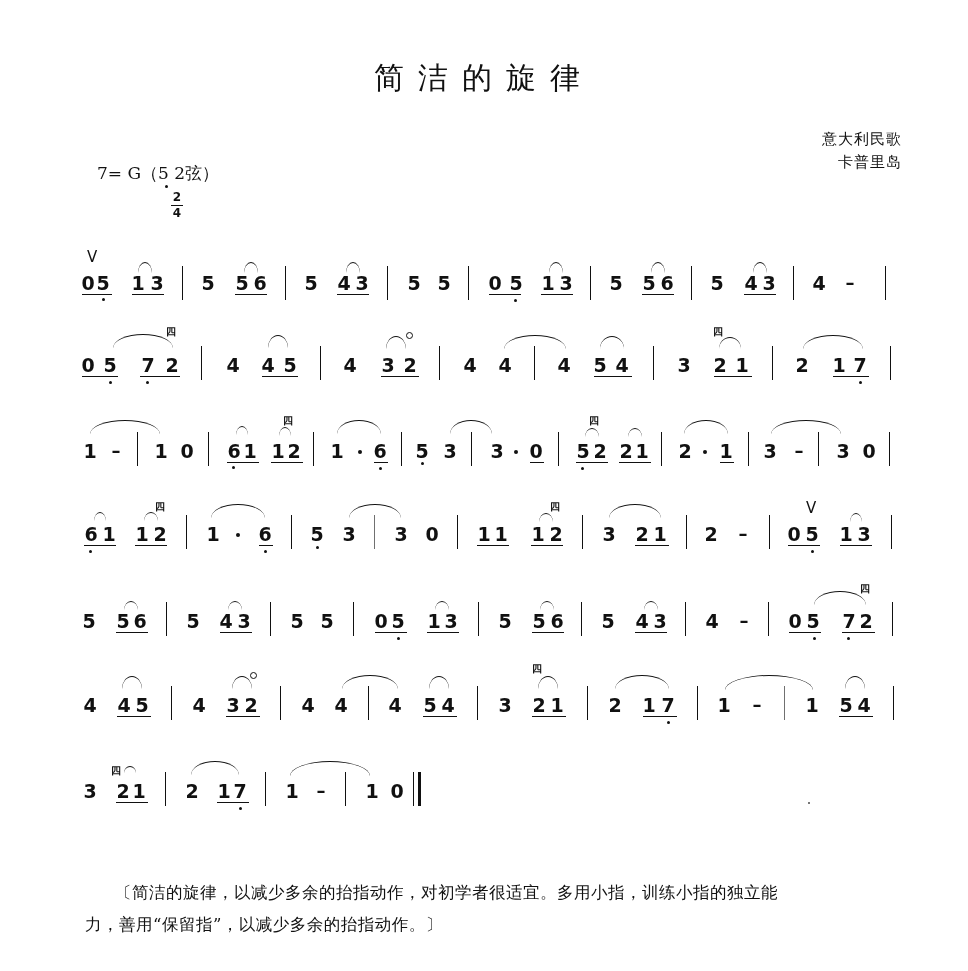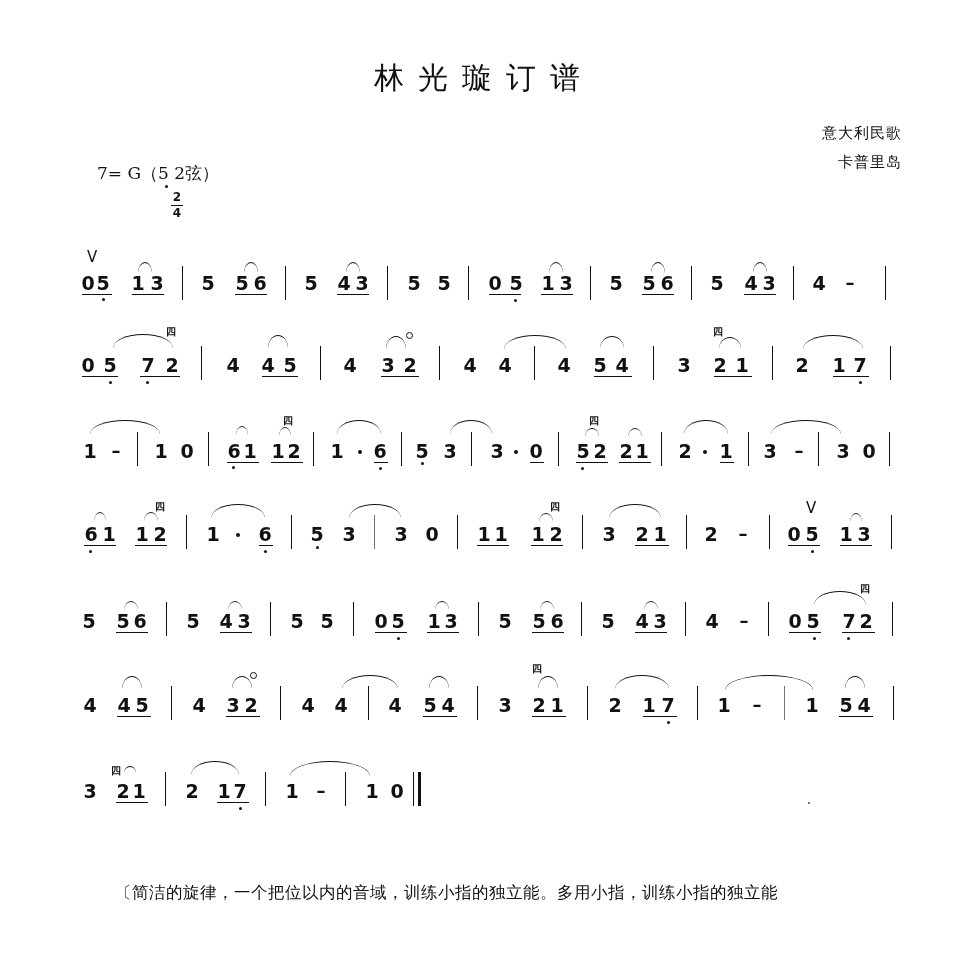--- a/index.html
+++ b/index.html
@@ -22,22 +22,22 @@
   .breath { position: absolute; font-family: "DejaVu Sans", sans-serif; font-size: 15px; line-height: 15px; }
   .finger { position: absolute; font-family: "DejaVu Serif", serif; font-size: 10px; line-height: 10px; font-weight: bold; }
   .harm { position: absolute; width: 5px; height: 5px; border: 1px solid #111; border-radius: 50%; }
   .note-text { position: absolute; left: 85px; top: 877px; width: 830px; font-family: "DejaVu Serif", serif; font-size: 16.5px; line-height: 32px; letter-spacing: 0.5px; }
   .note-text p { margin: 0; }
   .speck { position:absolute; width:2px; height:2px; background:#777; }
 </style>
 </head>
 <body>
 
-<div class="title">林光璇订谱</div>
-<div class="credit" style="top:124px;">意大利民歌</div>
+<div class="title">简洁的旋律</div>
+<div class="credit" style="top:130px;">意大利民歌</div>
 <div class="credit" style="top:153px;">卡普里岛</div>
 
 <div class="key">7= G（5  2弦）</div>
 <div class="key-dot"></div>
 <div class="meter">
   <span>2</span>
   <span class="line"></span>
   <span>4</span>
 </div>
 
@@ -386,14 +386,15 @@
   <span class="dash" style="left:314px;top:781px;">–</span>
   <div class="bar" style="left:345px;top:772px;"></div>
   <span class="n" style="left:365px;top:781px;">1</span>
   <span class="n" style="left:390px;top:781px;">0</span>
   <div class="final" style="left:413px;top:772px;"></div>
 </div>
 
 <div class="speck" style="left:808px;top:802px;"></div>
 
 <div class="note-text">
-  <p style="padding-left:30px;">〔简洁的旋律，一个把位以内的音域，训练小指的独立能。多用小指，训练小指的独立能</p>
+  <p style="padding-left:30px;">〔简洁的旋律，以减少多余的抬指动作，对初学者很适宜。多用小指，训练小指的独立能</p>
+  <p>力，善用“保留指”，以减少多余的抬指动作。〕</p>
 </div>
 
 </body></html>

